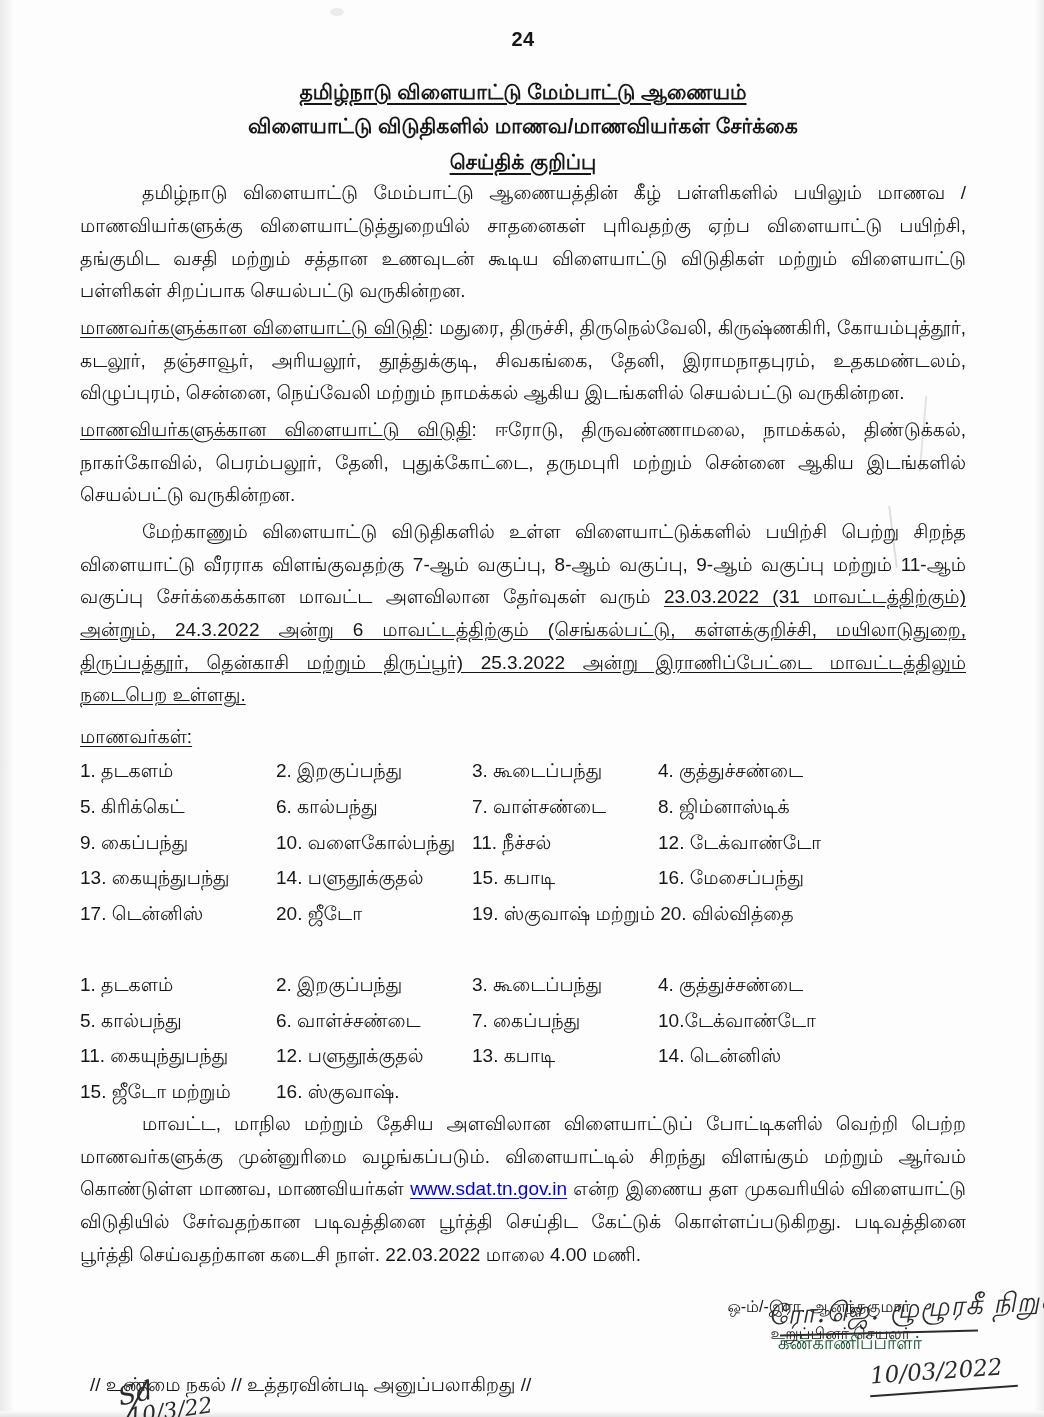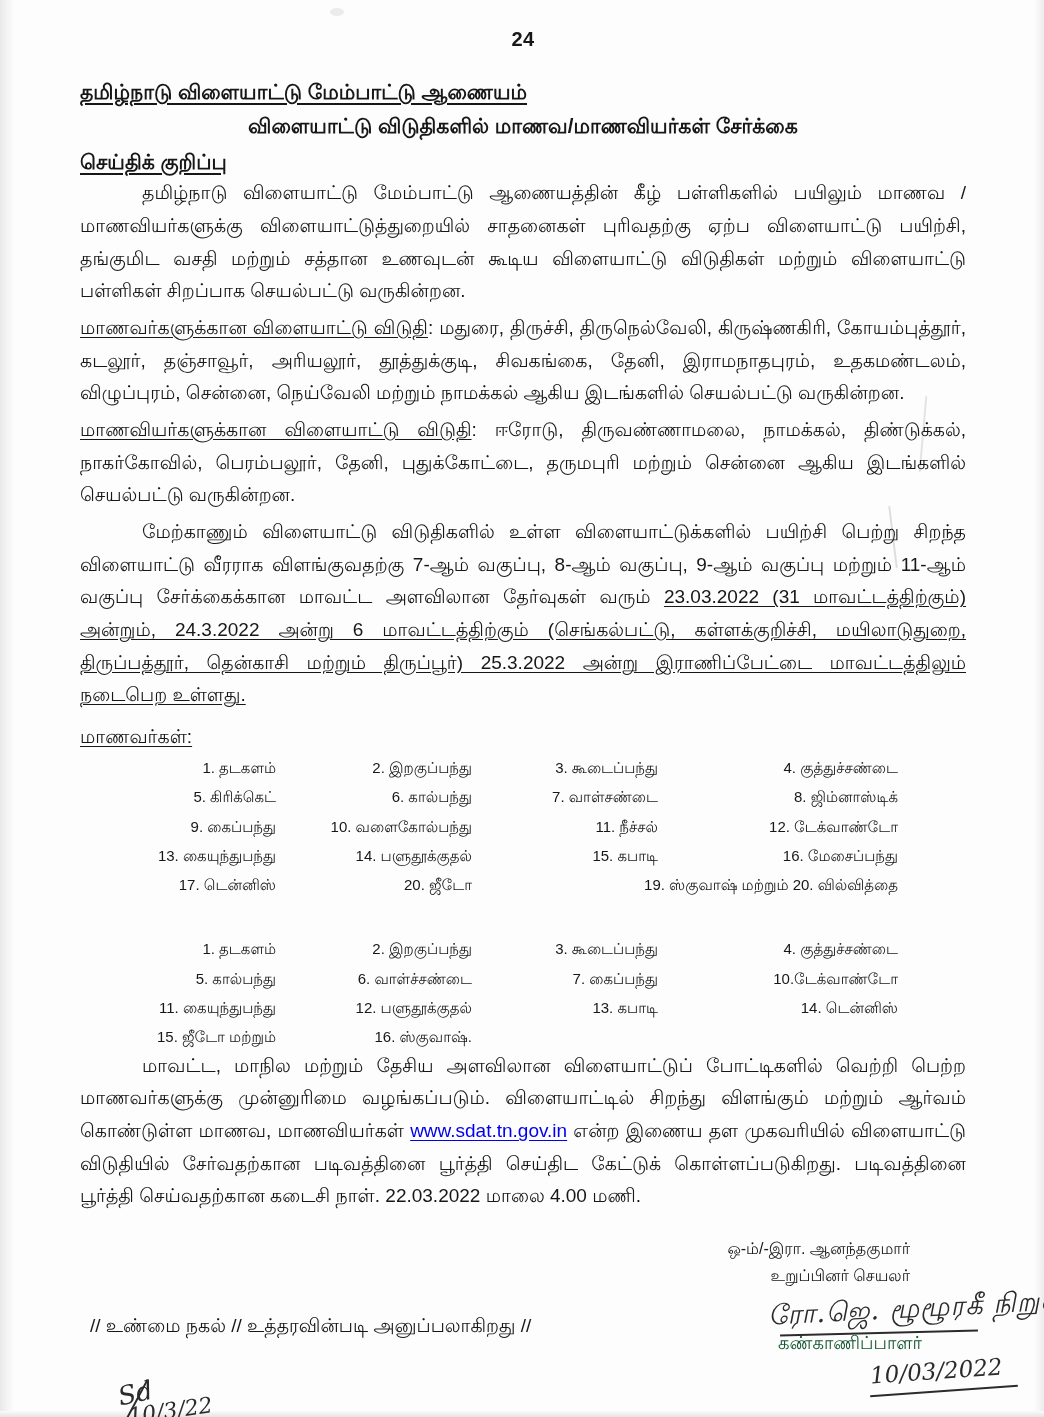--- a/index.html
+++ b/index.html
@@ -60,21 +60,21 @@
     text-align: center;
     font-size: 20px;
     font-weight: 600;
     margin-top: 28px;
     letter-spacing: .5px;
   }
 
   .title-block { margin-top: 26px; }
 
   .title-1, .title-3 {
-    text-align: left;
+    text-align: center;
     font-size: 20.5px;
     font-weight: 700;
     text-decoration: underline;
     text-underline-offset: 4px;
     line-height: 1.5;
   }
   .title-2 {
     text-align: center;
     font-size: 20.5px;
     font-weight: 700;
@@ -114,23 +114,22 @@
     font-weight: 400;
     text-decoration: underline;
     text-underline-offset: 3px;
     margin-bottom: 6px;
   }
   .sports-grid {
     display: grid;
     grid-template-columns: 196px 196px 186px 240px;
     row-gap: 5px;
     column-gap: 0px;
-    font-size: 15px;
+    font-size: 19px;
     line-height: 1.62;
-    text-align: right;
   }
   .sports-grid .cell { white-space: nowrap; }
   .cell.span2 { grid-column: span 2; }
 
   .gap-after-boys { height: 26px; }
 
   .closing { margin-top: 26px; }
   .link {
     text-decoration: underline;
     text-underline-offset: 3px;

